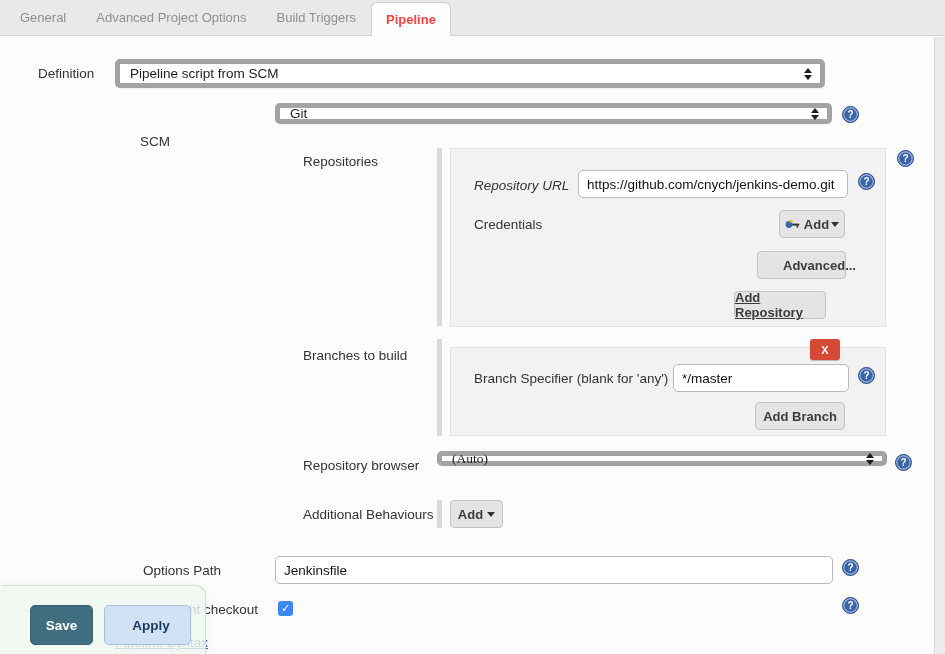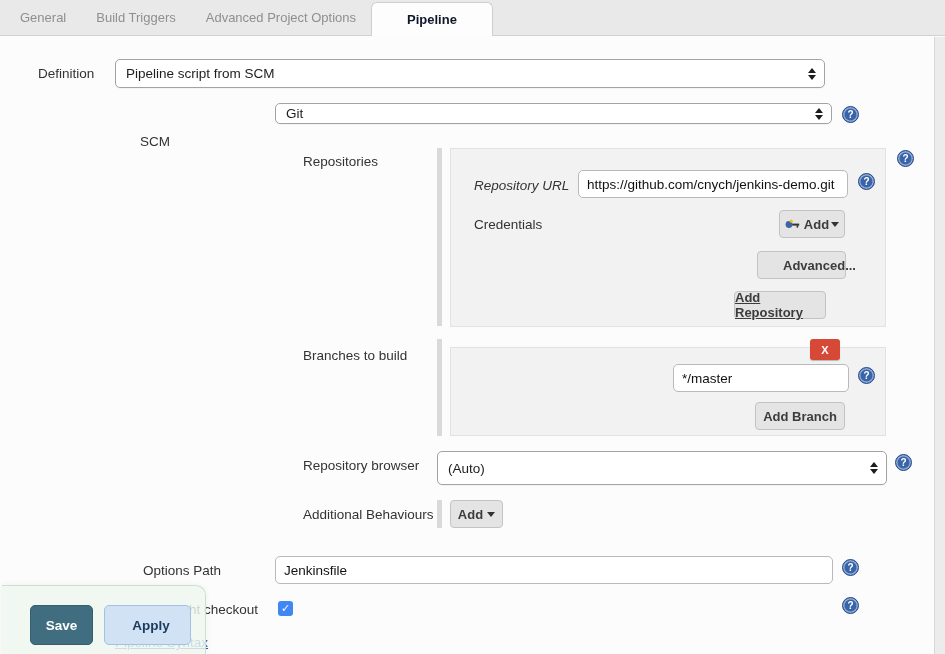--- a/index.html
+++ b/index.html
@@ -4,29 +4,29 @@
 <style>
   html,body{margin:0;padding:0;}
   body{font-family:"Liberation Sans","DejaVu Sans",sans-serif;}
   .screen{position:relative;width:945px;height:654px;background:#fbfbfb;overflow:hidden;}
 
   
   .tabbar{position:absolute;left:0;top:0;width:945px;height:36px;background:#e9e9e9;
           border-bottom:1px solid #d2d2d2;display:flex;align-items:flex-end;padding-left:5px;box-sizing:border-box;}
   .tab{height:36px;display:flex;align-items:center;padding:0 15px;font-size:13px;color:#8f8f8f;cursor:default;}
   .tab.active{position:relative;background:#fdfdfd;border:1px solid #cfcfcf;border-bottom:none;
-              border-radius:6px 6px 0 0;height:33px;margin-bottom:-1px;color:#0f172a;font-weight:bold;padding:0 35px;}
+              border-radius:6px 6px 0 0;height:33px;margin-bottom:-1px;color:#ef4444;font-weight:bold;padding:0 14px;}
 
   
   .content{position:absolute;left:0;top:37px;width:935px;bottom:0;background:#fcfcfc;}
   .right-gutter{position:absolute;top:37px;right:0;width:10px;bottom:0;background:#ececec;border-left:1px solid #d8d8d8;}
 
   .row-label{position:absolute;font-size:13.5px;color:#333;white-space:nowrap;}
 
-  .sel{position:absolute;background:#fff;border:1px solid #a3a3a3;border-radius:5px;box-sizing:border-box;
+  .sel{position:absolute;background:#fff;border:5px solid #a3a3a3;border-radius:5px;box-sizing:border-box;
        display:flex;align-items:center;padding:0 24px 0 10px;font-size:13.5px;color:#1d1d1d;
        box-shadow:0 1px 1px rgba(0,0,0,0.04);cursor:default;}
   .arrows{position:absolute;right:8px;top:50%;transform:translateY(-50%);display:flex;flex-direction:column;gap:2px;}
   .tri-up{width:0;height:0;border-left:4px solid transparent;border-right:4px solid transparent;border-bottom:5px solid #1d1d1d;}
   .tri-down{width:0;height:0;border-left:4px solid transparent;border-right:4px solid transparent;border-top:5px solid #1d1d1d;}
 
   .inp{position:absolute;border:1px solid #b9b9b9;border-radius:5px;font-size:13.5px;padding:0 8px;
        color:#111;background:#fff;box-sizing:border-box;font-family:inherit;outline:none;}
 
   .btn{position:absolute;background:#e4e4e4;border:1px solid #c3c3c3;border-radius:4px;color:#3c3c3c;
@@ -63,22 +63,22 @@
 
   .key-icon{display:inline-block;width:15px;height:10px;}
 </style>
 </head>
 <body>
 
 <div class="screen">
 
   <div class="tabbar">
     <div class="tab">General</div>
+    <div class="tab">Advanced Project Options</div>
     <div class="tab">Build Triggers</div>
-    <div class="tab">Advanced Project Options</div>
     <div class="tab active">Pipeline</div>
   </div>
 
   <div class="content"></div>
   <div class="right-gutter"></div>
 
   <div class="row-label" style="left:38px;top:66px;">Definition</div>
   <div class="sel" style="left:115px;top:59px;width:710px;height:29px;">
     <span>Pipeline script from SCM</span>
     <span class="arrows">
@@ -123,29 +123,30 @@
   </div>
   <div class="btn" style="left:734px;top:291px;width:92px;height:28px;text-decoration:underline;">
     <span>Add Repository</span>
   </div>
 
   <div class="row-label" style="left:303px;top:348px;">Branches to build</div>
   <div class="chunk-bar" style="left:437px;top:339px;height:97px;"></div>
   <div class="chunk-panel" style="left:450px;top:347px;width:436px;height:89px;"></div>
   <div class="del-btn" style="left:810px;top:339px;width:30px;height:21px;">X</div>
 
+  <div class="row-label" style="left:474px;top:371px;">Branch Specifier (blank for 'any')</div>
   <input class="inp" style="left: 673px; top: 364px; width: 176px; height: 28px;" value="*/master">
   <div class="help" style="left:858px;top:367px;">?</div>
 
   <div class="btn" style="left:755px;top:402px;width:90px;height:28px;">
     <span>Add Branch</span>
   </div>
 
   <div class="row-label" style="left:303px;top:458px;">Repository browser</div>
-  <div class="sel" style="left:437px;top:451px;width:450px;height:34px;">
+  <div class="sel" style="left:437px;top:451px;width:450px;height:15px;font-family:Liberation Serif, serif;">
     <span>(Auto)</span>
     <span class="arrows">
         <span class="tri-up"></span>
         <span class="tri-down"></span>
       </span>
   </div>
   <div class="help" style="left:895px;top:454px;">?</div>
 
   <div class="row-label" style="left:303px;top:507px;">Additional Behaviours</div>
   <div class="chunk-bar" style="left:437px;top:500px;height:28px;"></div>

